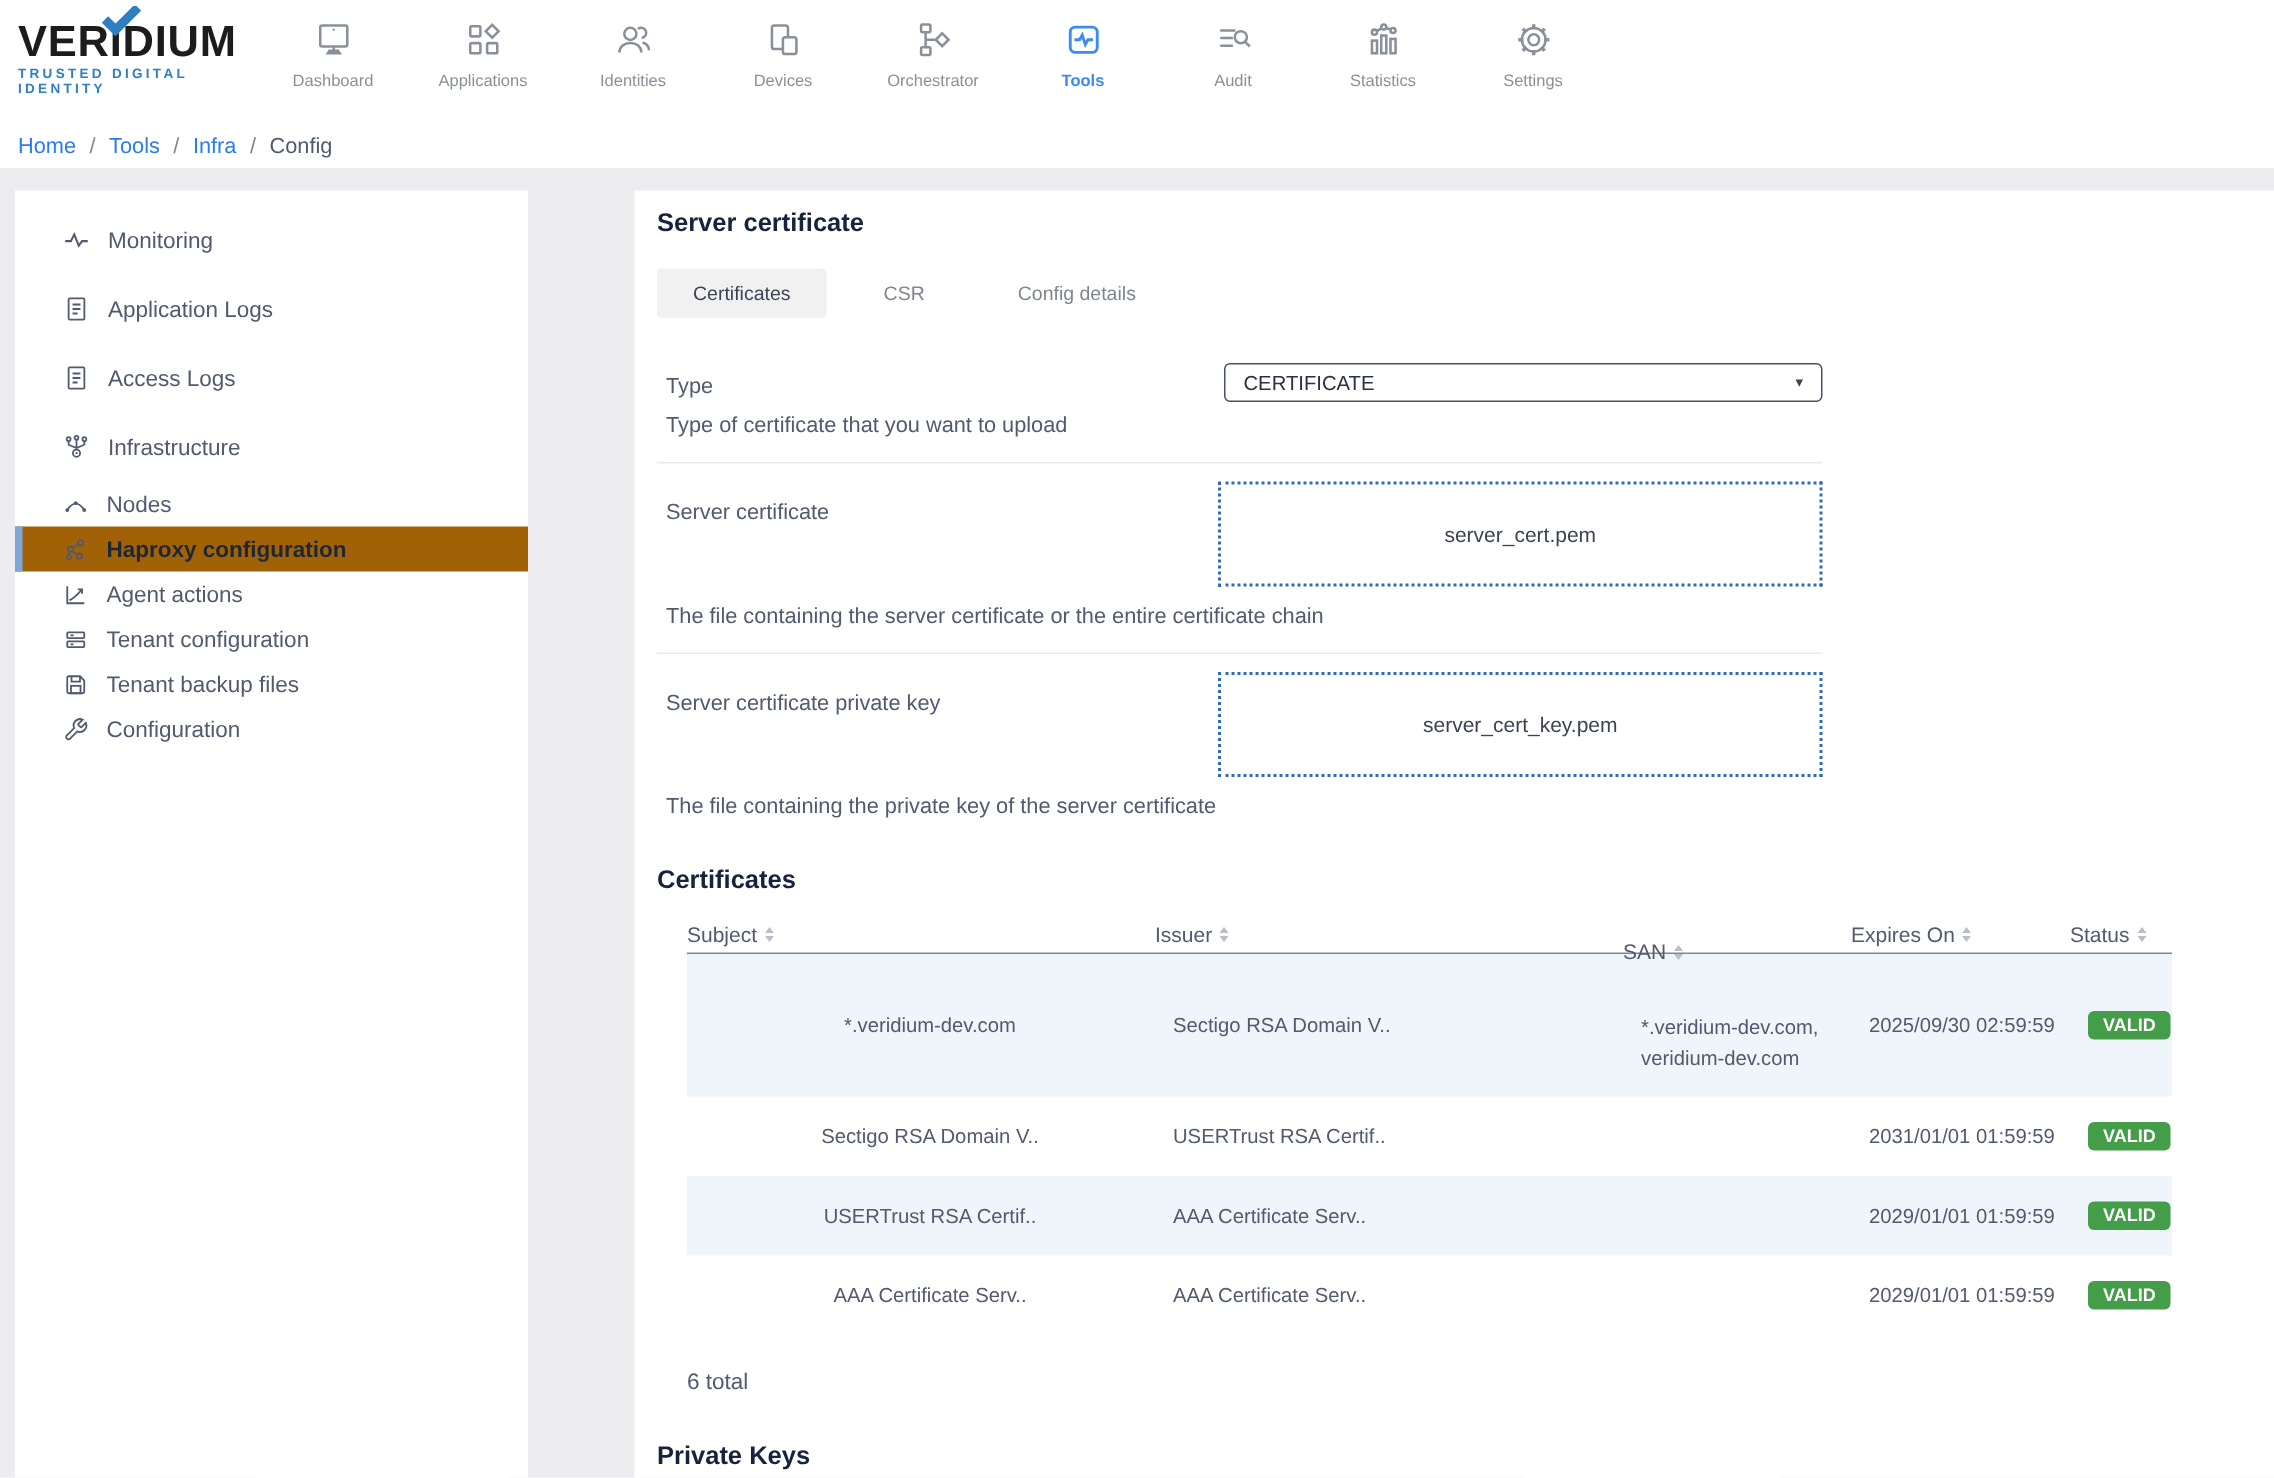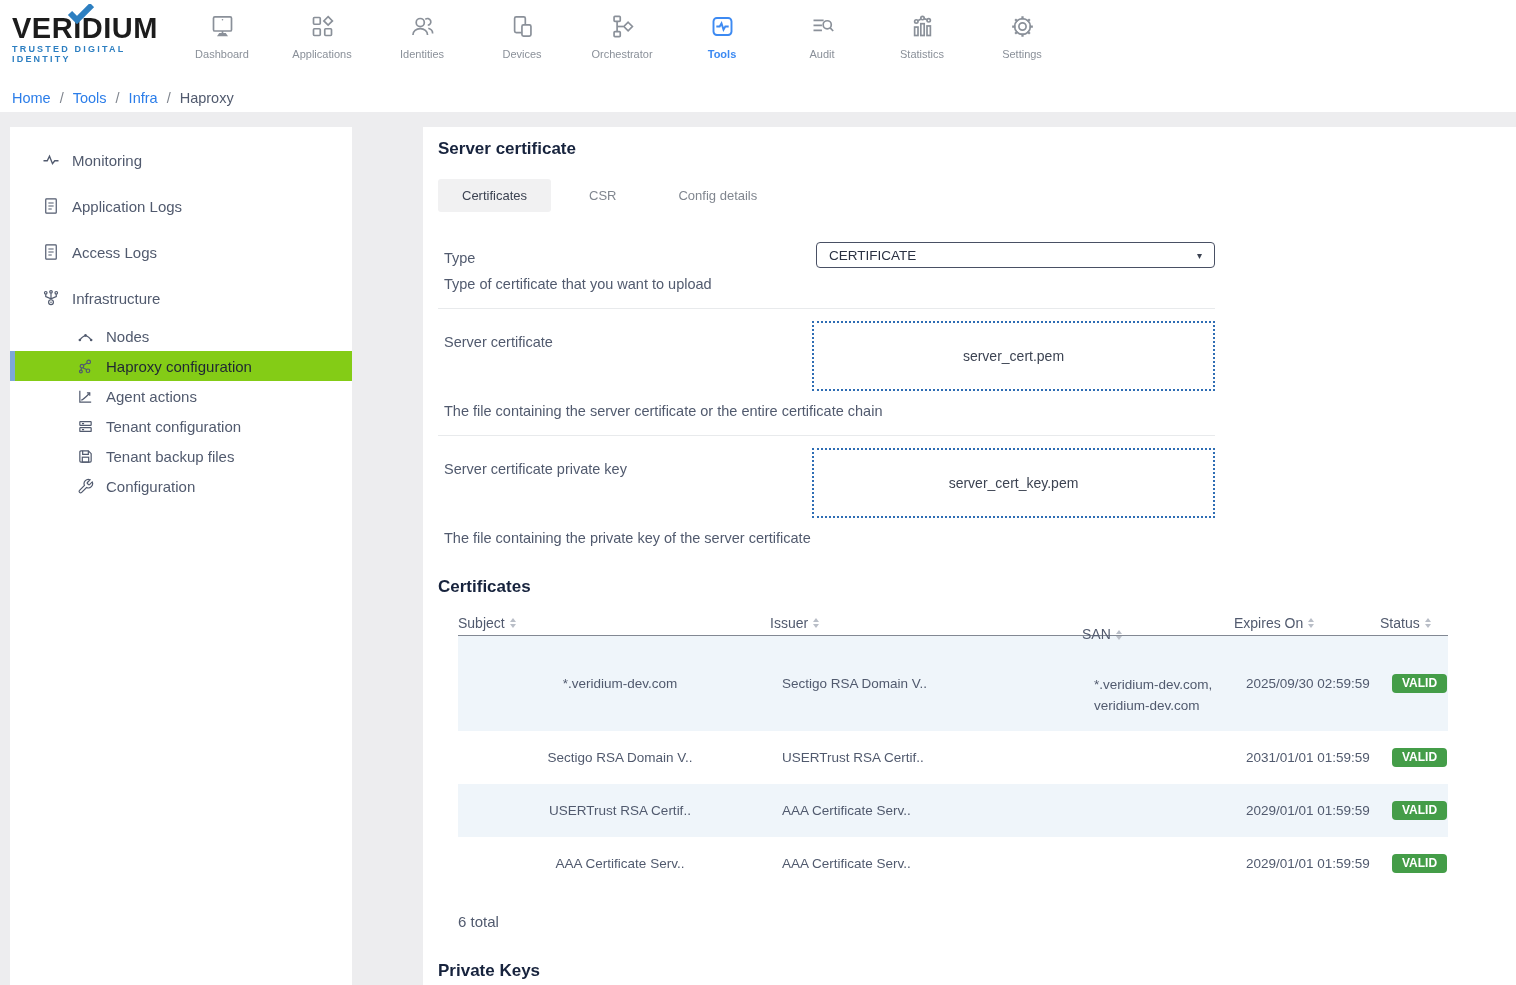--- a/index.html
+++ b/index.html
@@ -25,23 +25,23 @@
   .nav-item.active .nav-lbl { color:#3d8af2; font-weight:bold; }
   
   .breadcrumb { position:absolute; left:12px; top:90px; font-size:14.5px; color:#80868f; display:flex; gap:9px; align-items:center; }
   .breadcrumb a { color:#2b7de9; text-decoration:none; cursor:pointer; }
   .breadcrumb .current { color:#515a6e; }
   
   .sidebar { position:absolute; left:10px; top:127px; width:342px; height:858px; background:#fff; padding-top:10px; }
   .content { position:absolute; left:423px; top:127px; width:1093px; height:858px; background:#fff; padding:12px 0 0 15px; overflow:hidden; }
   
   .side-item { display:flex; align-items:center; height:46px; padding-left:27px; border-left:5px solid transparent; font-size:15px; color:#515a6e; cursor:pointer; }
-  .side-item.sub { height:30px; padding-left:61px; }
+  .side-item.sub { height:30px; padding-left:26px; }
   .side-item .s-ic { width:18px; height:18px; margin-right:12px; display:flex; align-items:center; justify-content:center; color:#515a6e; flex:none; }
-  .side-item.selected { background:#84cc16; border-left-color:#7da7d8; font-weight:normal; color:#1f2733; }
+  .side-item.selected { background:#a16207; border-left-color:#7da7d8; font-weight:bold; color:#1f2733; }
   .side-item .s-lbl { white-space:nowrap; }
   
   h1.page-title { font-size:17px; font-weight:bold; color:#17233d; margin-bottom:20px; }
   .tabs { display:flex; align-items:center; }
   .tab { font-size:13px; color:#80868f; padding:9px 24px; border-radius:3px; cursor:pointer; margin-right:14px; }
   .tab.active { background:#f1f1f2; color:#3c4352; }
   .form { width:777px; margin-top:29px; }
   .frow { display:flex; }
   .flabel { font-size:14.5px; color:#515a6e; }
   .fhelp { font-size:14.5px; color:#515a6e; }
@@ -201,21 +201,21 @@
     </div>
   </div>
 
   <div class="breadcrumb">
     <a>Home</a>
     <span class="sep">/</span>
     <a>Tools</a>
     <span class="sep">/</span>
     <a>Infra</a>
     <span class="sep">/</span>
-    <span class="current">Haproxy</span>
+    <span class="current">Config</span>
   </div>
 </div>
 
 <aside class="sidebar">
   <div class="side-item">
     <span class="s-ic">
       <svg width="18" height="18" viewBox="0 0 24 24" fill="none" stroke="currentColor" stroke-width="1.8">
           <path d="M2 13h5l3-6 4 10 3-4h5"></path>
         </svg>
     </span>

